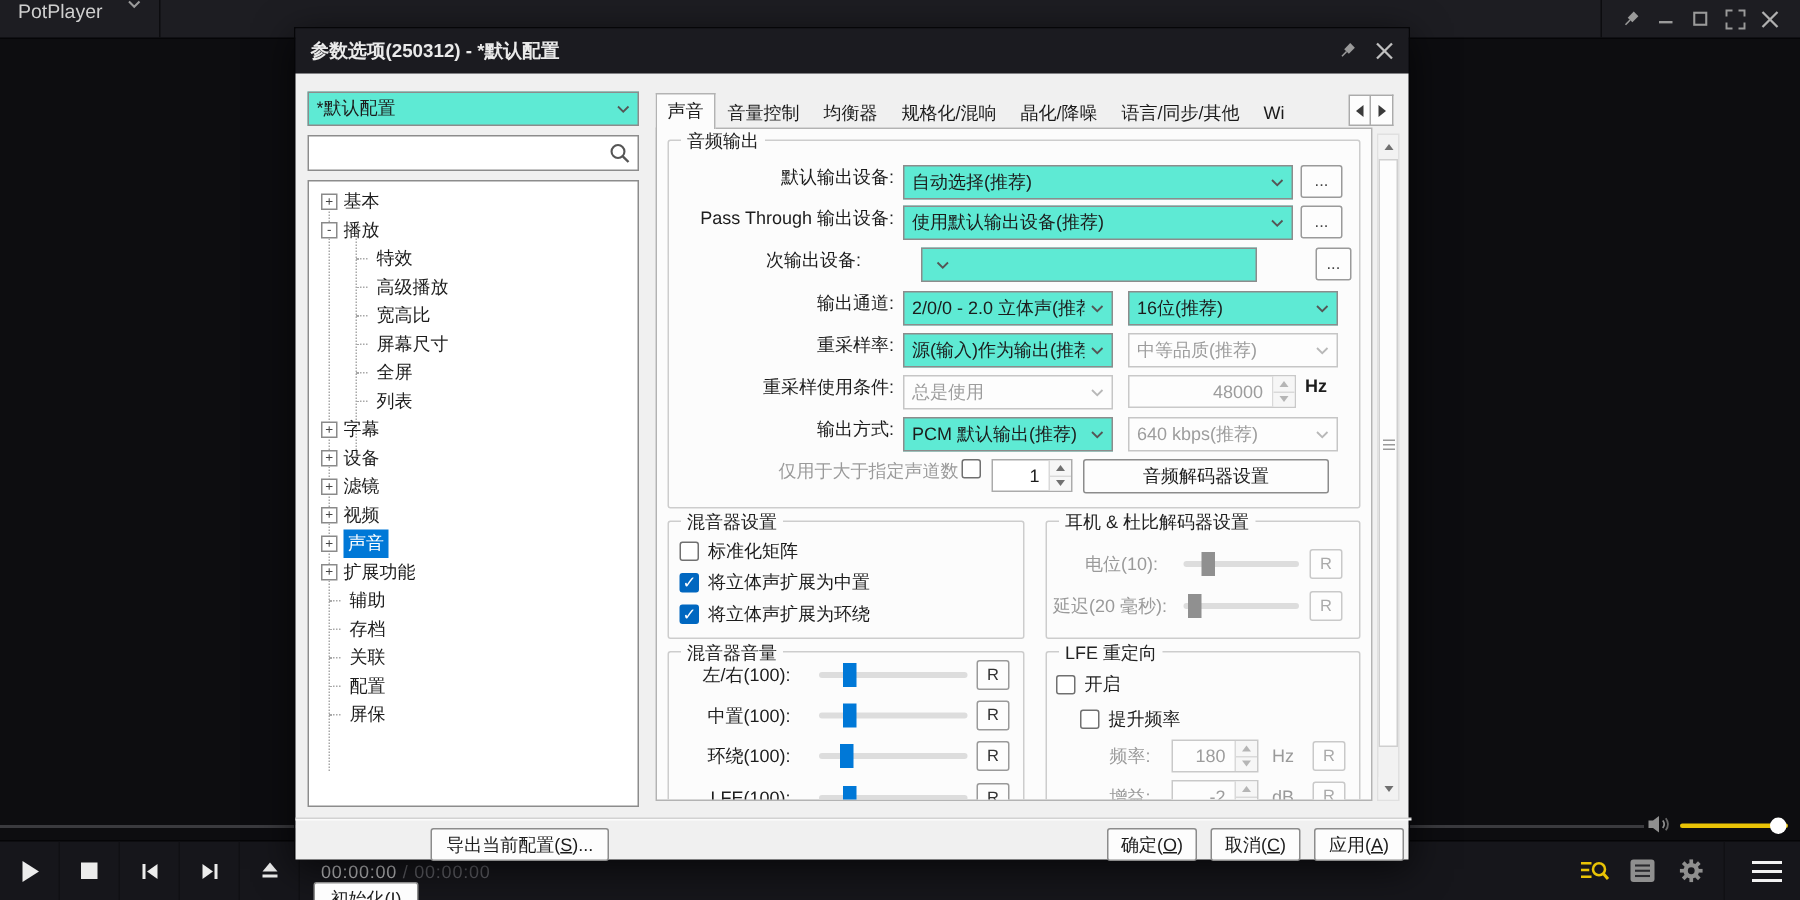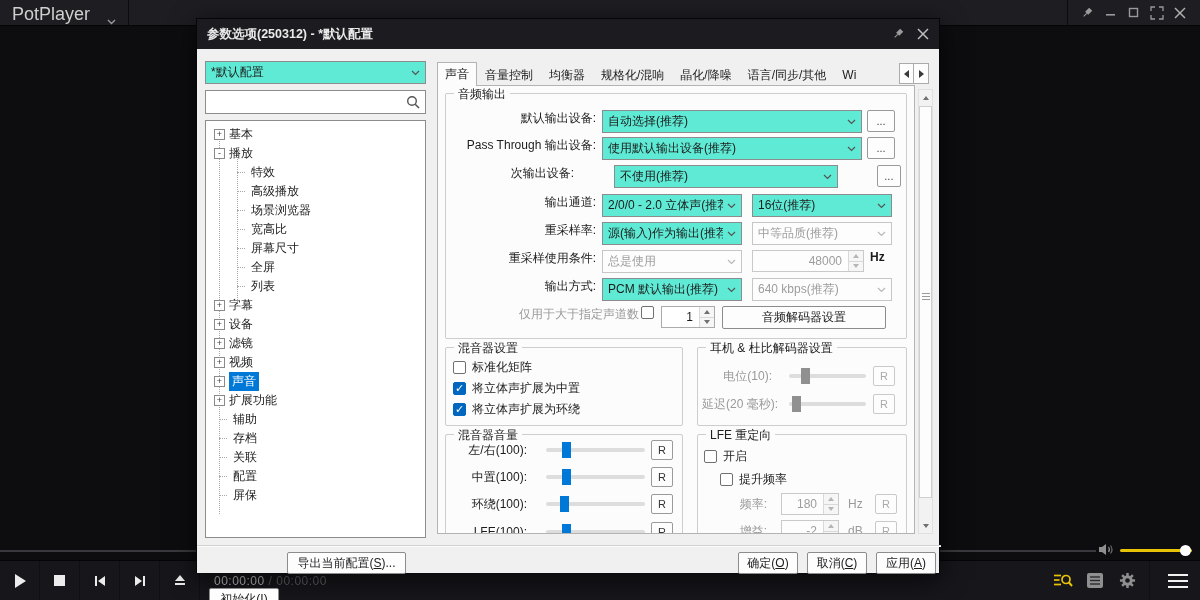--- a/index.html
+++ b/index.html
@@ -3,22 +3,22 @@
 <meta charset="utf-8">
 <style>
   * { margin:0; padding:0; box-sizing:border-box; }
   html,body { width:1200px; height:600px; overflow:hidden;
     font-family:"Liberation Sans","DejaVu Sans",sans-serif; }
   body { position:relative; background:#0d0d10; }
 
   
   .topbar { position:absolute; left:0; top:0; width:1200px; height:26px;
     background:#1d1d22; border-bottom:1px solid #050507; display:flex; align-items:center; }
-  .appmenu { display:flex; align-items:flex-end; gap:17px; padding:0 12px; height:100%;
-    color:#cfcfcf; font-size:18px; border-right:1px solid #0c0c0f; cursor:default; }
+  .appmenu { display:flex; align-items:flex-start; gap:17px; padding:0 12px; height:100%;
+    color:#cfcfcf; font-size:13px; border-right:1px solid #0c0c0f; cursor:default; }
   .winctl { margin-left:auto; display:flex; align-items:center; gap:10px; padding-right:14px; height:100%;
     border-left:1px solid #0c0c0f; padding-left:12px; }
   .winctl svg { display:block; }
 
   .controlbar { position:absolute; left:0; top:560px; width:1200px; height:40px;
     background:#16161b; border-top:1px solid #050507; display:flex; align-items:center; z-index:1; }
   .pbtn { width:40px; height:40px; display:flex; align-items:center; justify-content:center;
     border-right:1px solid #101014; cursor:pointer; }
   .timebox { margin-left:14px; font-size:12px; letter-spacing:.5px; }
   .t-cur { color:#bdbdbf; } .t-sep, .t-tot { color:#5e5e64; }
@@ -329,24 +329,20 @@
       <div class="trow child">
           <span class="dash"></span>
           <span class="tlabel">特效</span>
         </div>
       <div class="trow child">
           <span class="dash"></span>
           <span class="tlabel">高级播放</span>
         </div>
       <div class="trow child">
           <span class="dash"></span>
-          <span class="tlabel">场景浏览器</span>
-        </div>
-      <div class="trow child">
-          <span class="dash"></span>
           <span class="tlabel">宽高比</span>
         </div>
       <div class="trow child">
           <span class="dash"></span>
           <span class="tlabel">屏幕尺寸</span>
         </div>
       <div class="trow child">
           <span class="dash"></span>
           <span class="tlabel">全屏</span>
         </div>
@@ -439,21 +435,20 @@
             <span class="cval">使用默认输出设备(推荐)</span>
             <svg width="9" height="6" viewBox="0 0 9 6">
               <polyline points="1,1 4.5,4.5 8,1" fill="none" stroke="#555" stroke-width="1.2"></polyline>
             </svg>
           </div>
         <button class="more-btn">...</button>
       </div>
       <div class="ao-row" style="top:79px;gap:34px;">
         <span class="ao-label">次输出设备:</span>
         <div class="combo w260">
-            <span class="cval">不使用(推荐)</span>
             <svg width="9" height="6" viewBox="0 0 9 6">
               <polyline points="1,1 4.5,4.5 8,1" fill="none" stroke="#555" stroke-width="1.2"></polyline>
             </svg>
           </div>
         <button class="more-btn">...</button>
       </div>
       <div class="ao-row" style="top:108px;">
         <span class="ao-label">输出通道:</span>
         <div class="combo w140">
             <span class="cval">2/0/0 - 2.0 立体声(推荐)</span>

